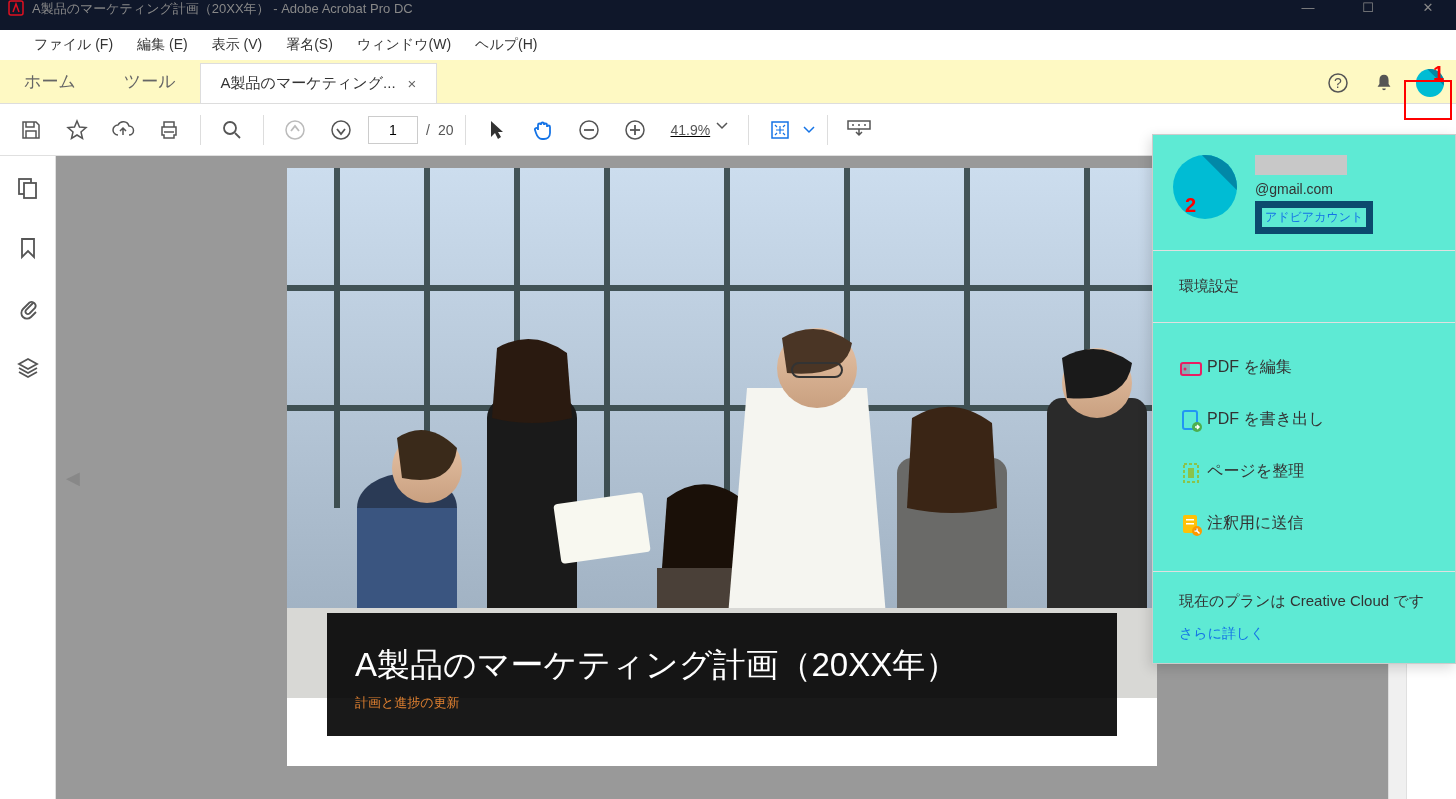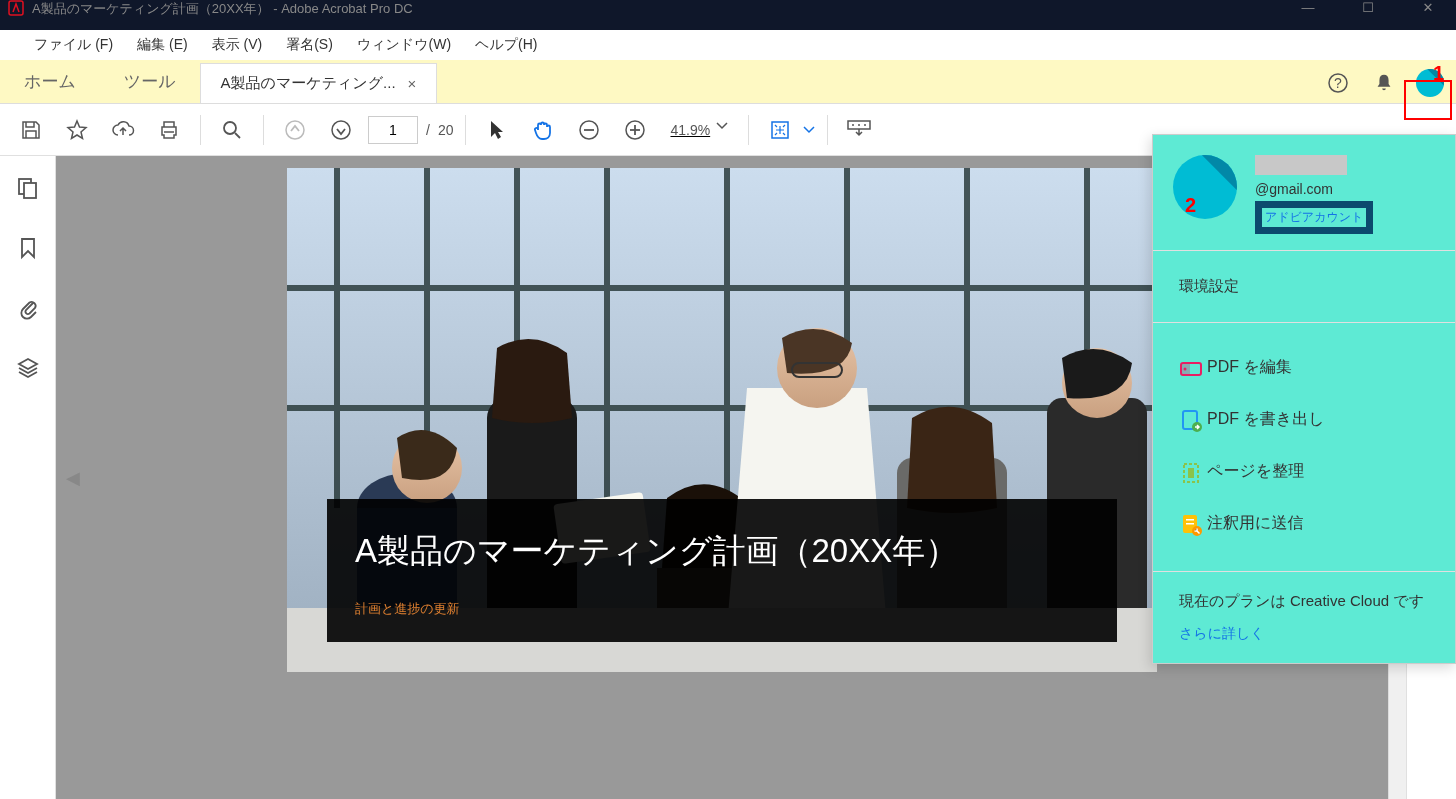--- a/index.html
+++ b/index.html
@@ -37,25 +37,25 @@
 
 
 .main { display: flex; height: calc(799px - 30px - 30px - 44px - 52px); position: relative; }
 .left-rail { width: 56px; background: #fff; border-right: 1px solid #e0e0e0; display: flex; flex-direction: column; align-items: center; padding-top: 16px; gap: 28px; }
 .left-rail .rail-btn { width: 32px; height: 32px; display: flex; align-items: center; justify-content: center; color: #555; }
 
 .doc-area { flex: 1; background: #999; display: flex; align-items: flex-start; justify-content: center; padding: 12px 0; position: relative; }
 .doc-area .nav-arrow { position: absolute; top: 50%; transform: translateY(-50%); color: #888; font-size: 18px; }
 .doc-area .nav-arrow.left { left: 10px; }
 .doc-area .nav-arrow.right { right: 30px; }
-.page { width: 870px; height: 504px; background: #fff; position: relative; overflow: hidden; }
+.page { width: 870px; height: 598px; background: #fff; position: relative; overflow: hidden; }
 .page .photo { position: absolute; inset: 0; }
 .page .title-box { position: absolute; left: 40px; right: 40px; bottom: 30px; background: rgba(0,0,0,0.9); padding: 30px 28px 24px; }
 .page .title-box .doc-title { color: #fff; font-size: 33px; font-weight: 400; }
-.page .title-box .doc-sub { color: #e08030; font-size: 13px; margin-top: 26px; }
+.page .title-box .doc-sub { color: #e08030; font-size: 13px; margin-top: 6px; }
 .scrollbar { width: 18px; background: #f0f0f0; border-left: 1px solid #ddd; position: relative; }
 .scrollbar .thumb { position: absolute; top: 14px; left: 2px; right: 2px; height: 30px; background: #ccc; }
 .scrollbar .arrow { position: absolute; left: 0; right: 0; height: 14px; display: flex; align-items: center; justify-content: center; font-size: 10px; color: #666; }
 .scrollbar .arrow.up { top: 0; }
 
 
 .right-panel { width: 50px; background: #fff; border-left: 1px solid #e0e0e0; display: flex; flex-direction: column; align-items: center; padding-top: 40px; gap: 4px; }
 .right-panel .search-box { width: 38px; height: 34px; border: 1px solid #ccc; display: flex; align-items: center; padding-left: 8px; color: #888; font-size: 15px; margin-bottom: 20px; }
 .right-panel .tool-icon { width: 30px; height: 30px; display: flex; align-items: center; justify-content: center; margin-bottom: 38px; }
 

